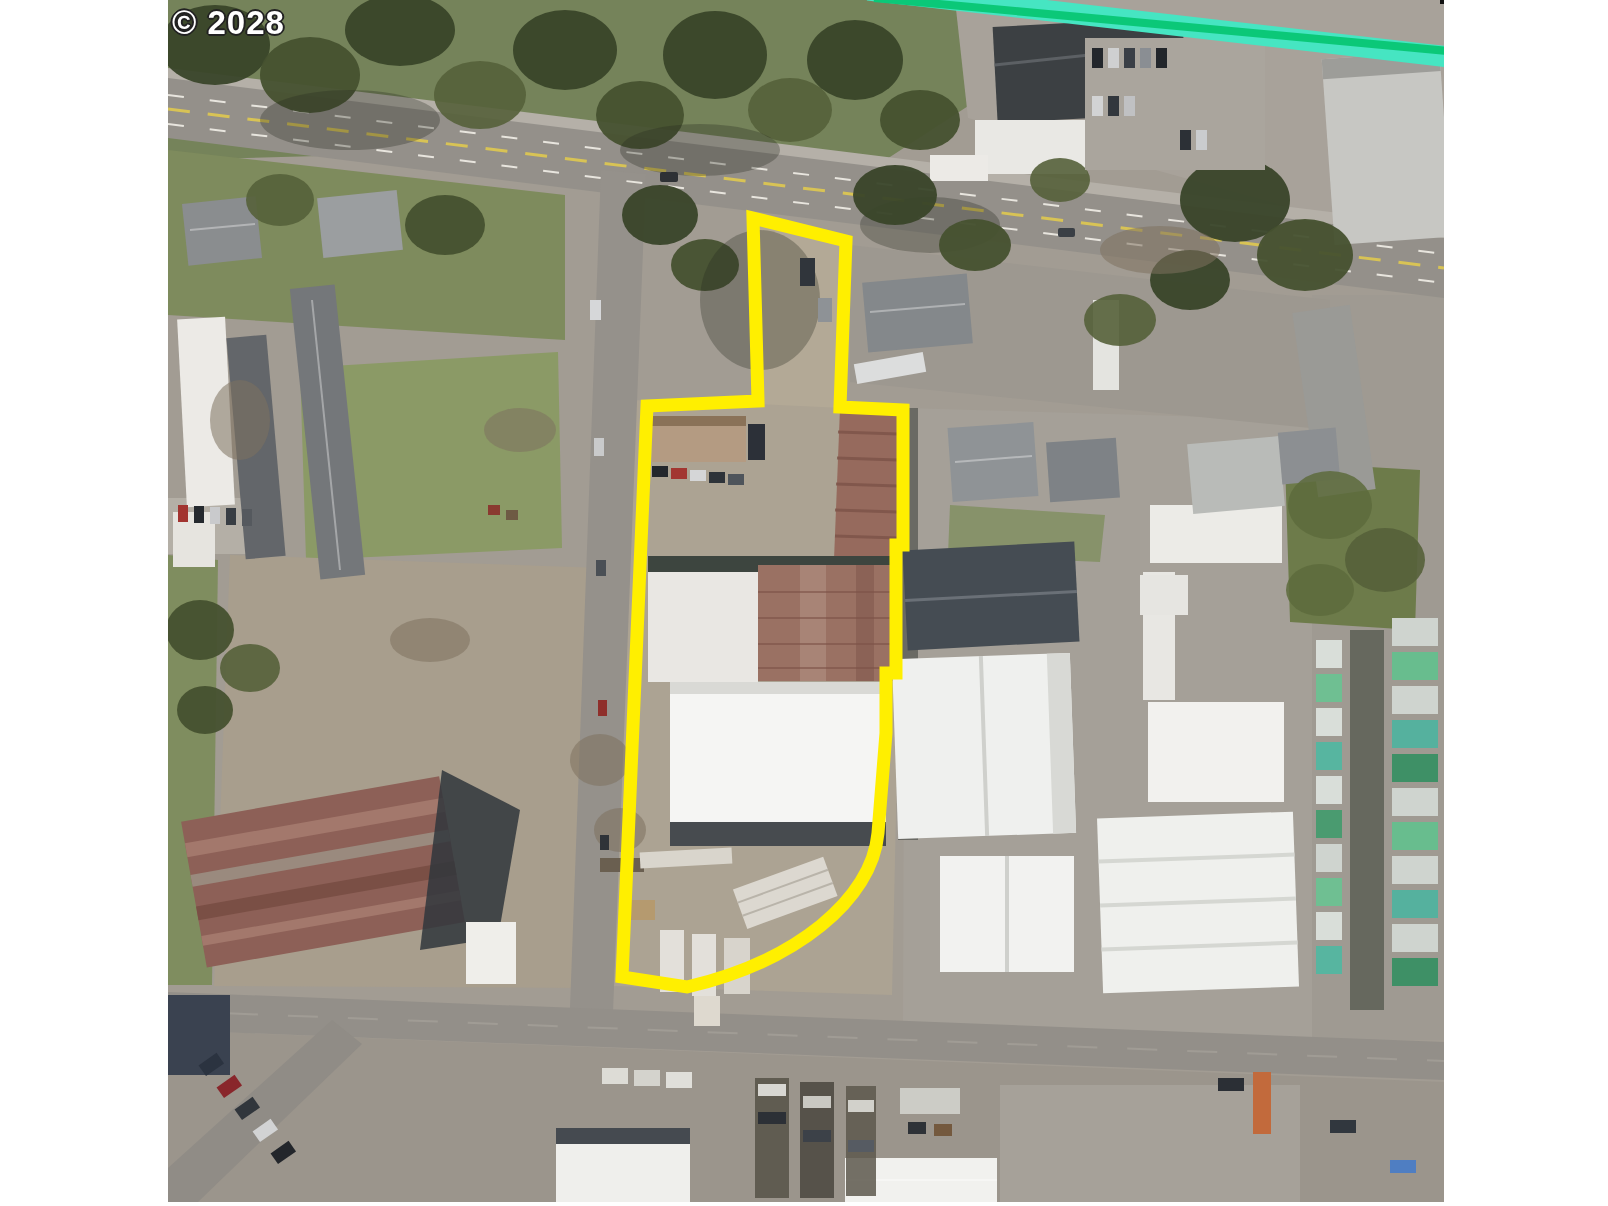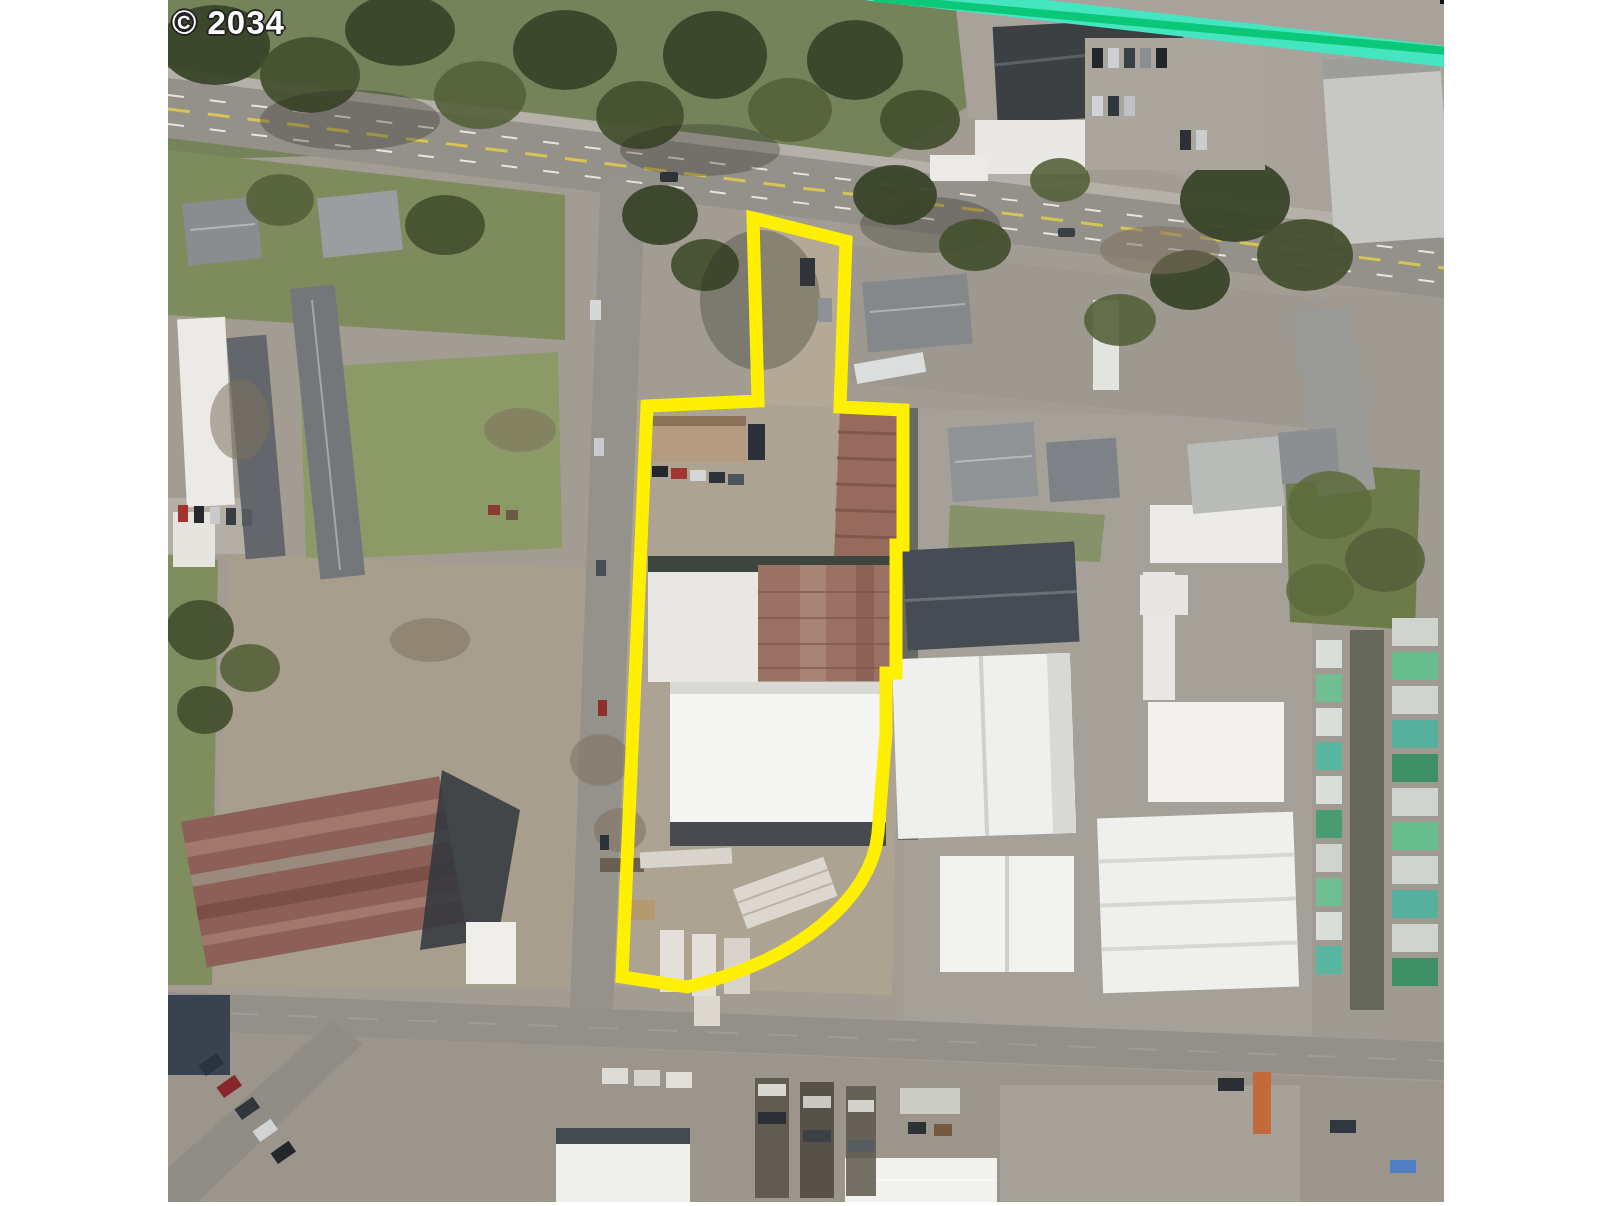--- a/index.html
+++ b/index.html
@@ -304,15 +304,15 @@
       <rect x="1440" y="0" width="7" height="4" fill="#111111"></rect>
 
       <g>
         <path fill="none" stroke-linecap="butt" d="M 868 -10 L 1450 57" stroke="#46e5c2" stroke-width="21"></path>
         <path fill="none" stroke-linecap="butt" d="M 874 -2 L 1448 51" stroke="#0bc878" stroke-width="8"></path>
       </g>
 
       <path fill="none" stroke-linejoin="miter" stroke-linecap="butt" d="M 753 218 L 846 241 L 840 407 L 903 410 L 903 545 L 896 545 L 896 673 L 886 673 L 886 733 L 878 833 C 872 900 795 962 687 987 L 622 977 L 647 406 L 758 401 Z" stroke="#ffef00" stroke-width="13"></path>
     </svg>
 
-    <div class="copyright">© 2034</div>
+    <div class="copyright">© 2028</div>
   </div>
 </div>
 
 </body></html>

